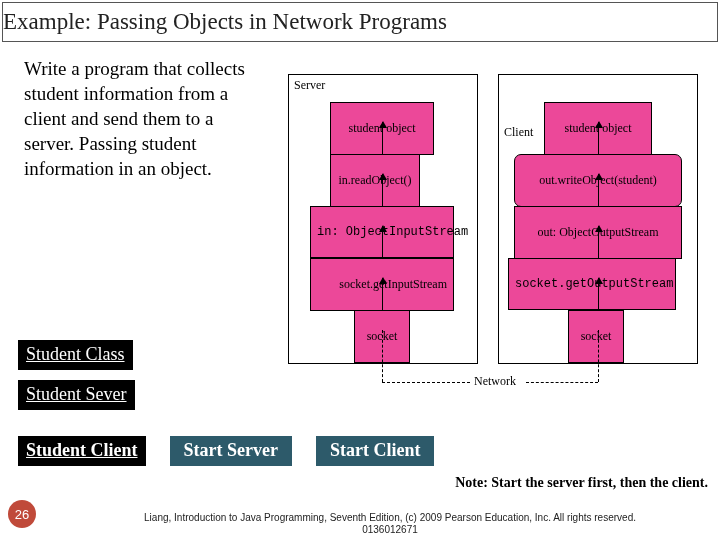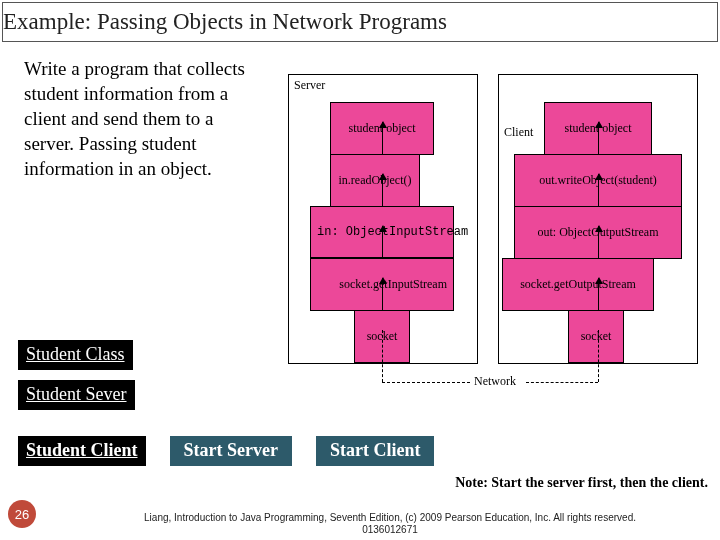--- a/index.html
+++ b/index.html
@@ -168,23 +168,23 @@
   <div class="dg-net-label" style="left:6px;top:4px;">Server</div>
   <div class="dg-net-label" style="left:216px;top:4px;margin-top:47px;">Client</div>
 
   <div class="dg-box" style="left:42px;top:28px;width:104px;">student object</div>
   <div class="dg-box" style="left:42px;top:80px;width:90px;">in.readObject()</div>
   <div class="dg-box" style="left:22px;top:132px;width:144px;font-family:Liberation Mono, monospace;">in: ObjectInputStream</div>
   <div class="dg-box" style="left:22px;top:184px;width:144px;text-align:right;">socket.getInputStream</div>
   <div class="dg-box" style="left:66px;top:236px;width:56px;">socket</div>
 
   <div class="dg-box" style="left:256px;top:28px;width:108px;">student object</div>
-  <div class="dg-box" style="left:226px;top:80px;width:168px;">out.writeObject(student)</div>
+  <div class="dg-box" style="left:226px;top:80px;width:168px;border-radius:7px;">out.writeObject(student)</div>
   <div class="dg-box" style="left:226px;top:132px;width:168px;">out: ObjectOutputStream</div>
-  <div class="dg-box" style="left:214px;top:184px;width:152px;">socket.getOutputStream</div>
+  <div class="dg-box" style="left:220px;top:184px;width:168px;font-family:Liberation Mono, monospace;">socket.getOutputStream</div>
   <div class="dg-box" style="left:280px;top:236px;width:56px;">socket</div>
 
   <div class="dg-arrow" style="left:94px;top:48px;height:32px;"></div>
   <div class="dg-arrow" style="left:94px;top:100px;height:32px;"></div>
   <div class="dg-arrow" style="left:94px;top:152px;height:32px;"></div>
   <div class="dg-arrow" style="left:94px;top:204px;height:32px;"></div>
 
   <div class="dg-arrow" style="left:310px;top:48px;height:32px;"></div>
   <div class="dg-arrow" style="left:310px;top:100px;height:32px;"></div>
   <div class="dg-arrow" style="left:310px;top:152px;height:32px;"></div>

